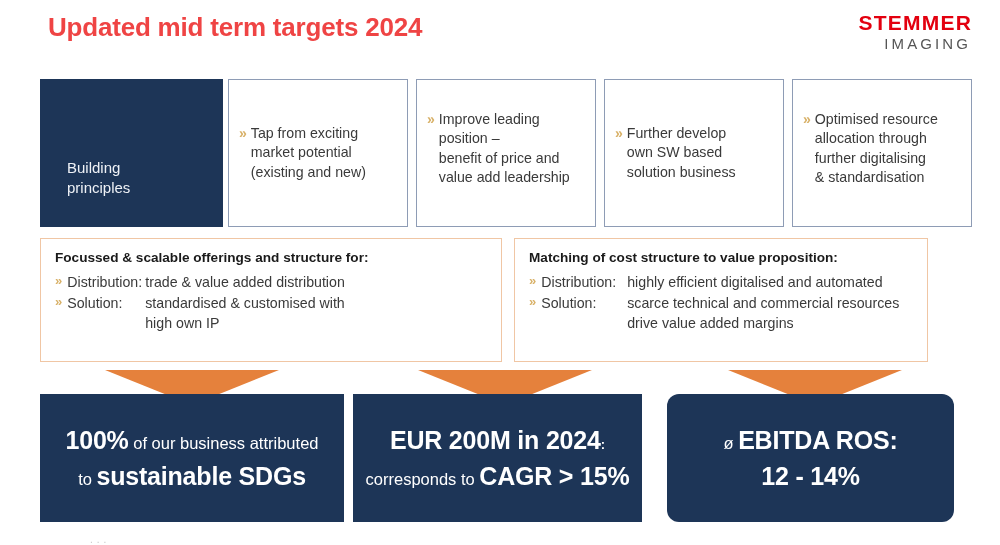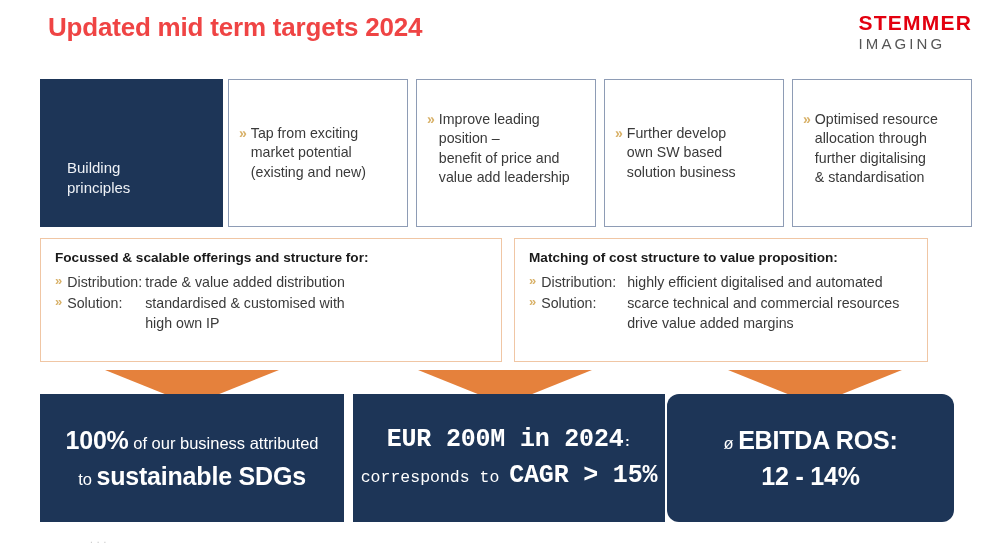--- a/index.html
+++ b/index.html
@@ -30,20 +30,21 @@
     color: #ef4444;
     letter-spacing: -0.2px;
     white-space: nowrap;
     margin-left: 8px;
   }
 
   .logo {
     position: absolute;
     right: 28px;
     top: 12px;
+    text-align: right;
     line-height: 1;
   }
   .logo-main {
     font-size: 21px;
     font-weight: bold;
     color: #e3000f;
     letter-spacing: 1.2px;
     display: block;
   }
   .logo-sub {
@@ -276,21 +277,21 @@
 
   <div class="kpi-box" style="left:40px; width:304px;">
     <div class="kpi-line l1">
       <span class="kpi-big">100%</span><span class="kpi-small"> of our business attributed</span>
     </div>
     <div class="kpi-line l2">
       <span class="kpi-small">to </span><span class="kpi-big">sustainable SDGs</span>
     </div>
   </div>
 
-  <div class="kpi-box" style="left:353px; width:312px;font-family:Liberation Mono, monospace;">
+  <div class="kpi-box" style="left:353px; width:289px;">
     <div class="kpi-line l1">
       <span class="kpi-big">EUR 200M in 2024</span><span class="kpi-tiny">:</span>
     </div>
     <div class="kpi-line l2">
       <span class="kpi-small">corresponds to </span><span class="kpi-big">CAGR &gt; 15%</span>
     </div>
   </div>
 
   <div class="kpi-box" style="left:667px; width:287px;border-radius:12px;">
     <div class="kpi-line l1">

